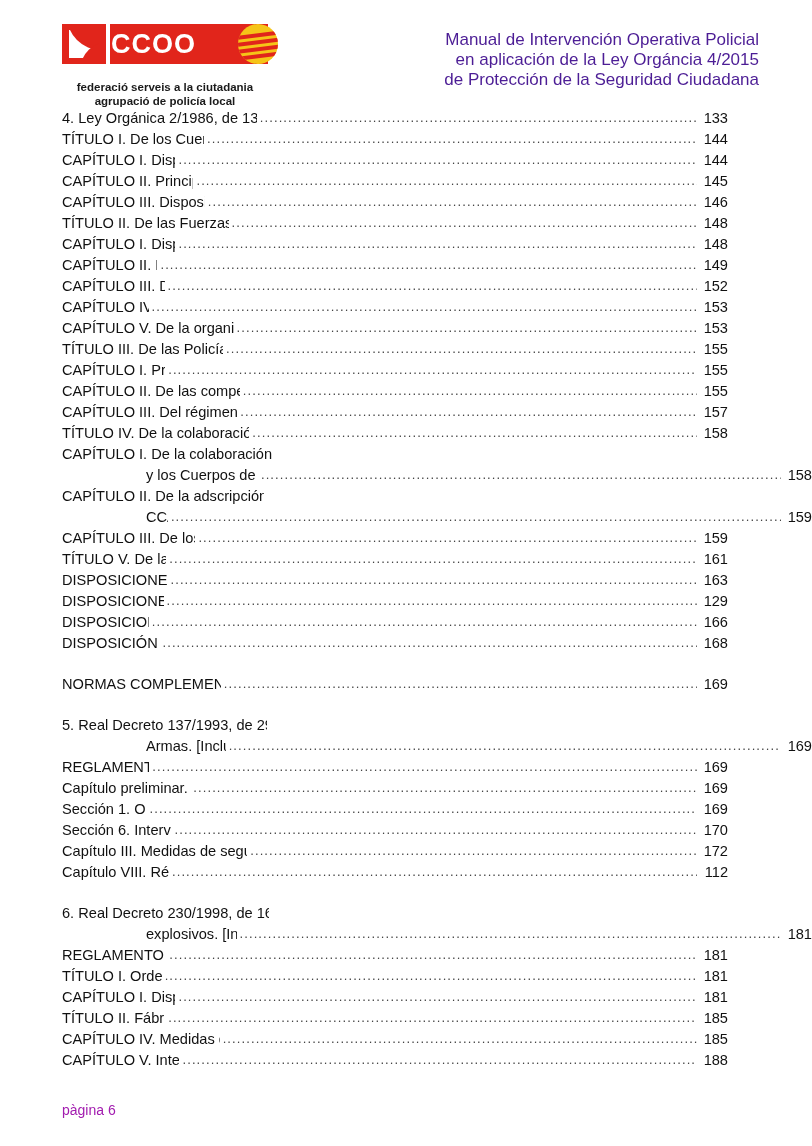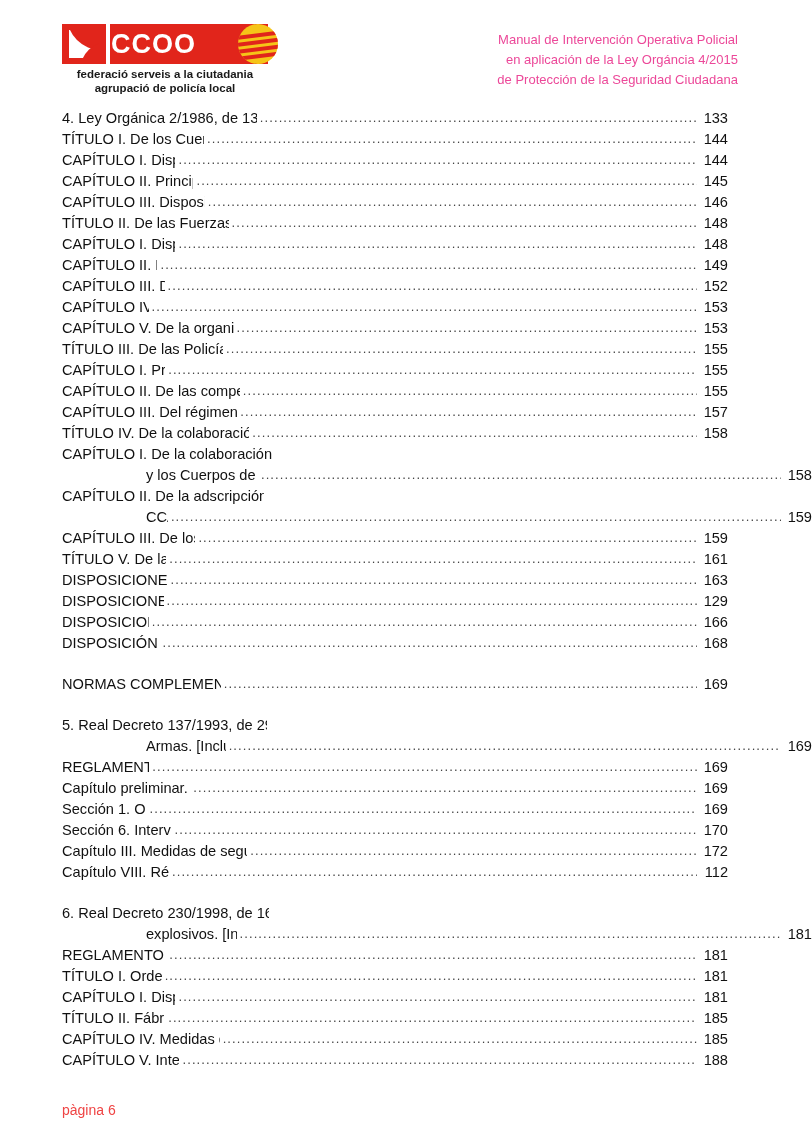--- a/index.html
+++ b/index.html
@@ -119,37 +119,37 @@
     background: #e1251b;
     border-radius: 3px;
     transform: rotate(-7deg);
   }
   .logo-flag .s1 { top: 9px; }
   .logo-flag .s2 { top: 16px; }
   .logo-flag .s3 { top: 23px; }
   .logo-flag .s4 { top: 30px; }
 
   .logo-sub {
-    margin-top: 3px;
+    margin-top: 16px;
     font-family: "Liberation Sans", sans-serif;
     font-weight: bold;
     font-size: 11.5px;
     color: #1a1a1a;
     line-height: 14px;
     text-align: center;
     width: 206px;
   }
 
   .header-title {
     position: absolute;
-    right: 74px;
+    right: 53px;
     top: 30px;
     text-align: right;
-    color: #ec4899;
-    font-size: 13px;
+    color: #4c1d95;
+    font-size: 17px;
     line-height: 20px;
     font-family: "Liberation Sans", sans-serif;
   }
 
   
   .toc {
     position: absolute;
     left: 62px;
     top: 108px;
     width: 666px;
@@ -198,21 +198,21 @@
   }
   .toc-line.wrap-first .label {
     flex: 1 1 auto;
   }
 
   
   .page-footer {
     position: absolute;
     left: 62px;
     bottom: 28px;
-    color: #ef4444;
+    color: #a21caf;
     font-size: 14px;
     font-family: "Liberation Sans", sans-serif;
   }
 </style>
 </head>
 <body>
 
 <div class="page-header">
 
   <div class="logo-block">

